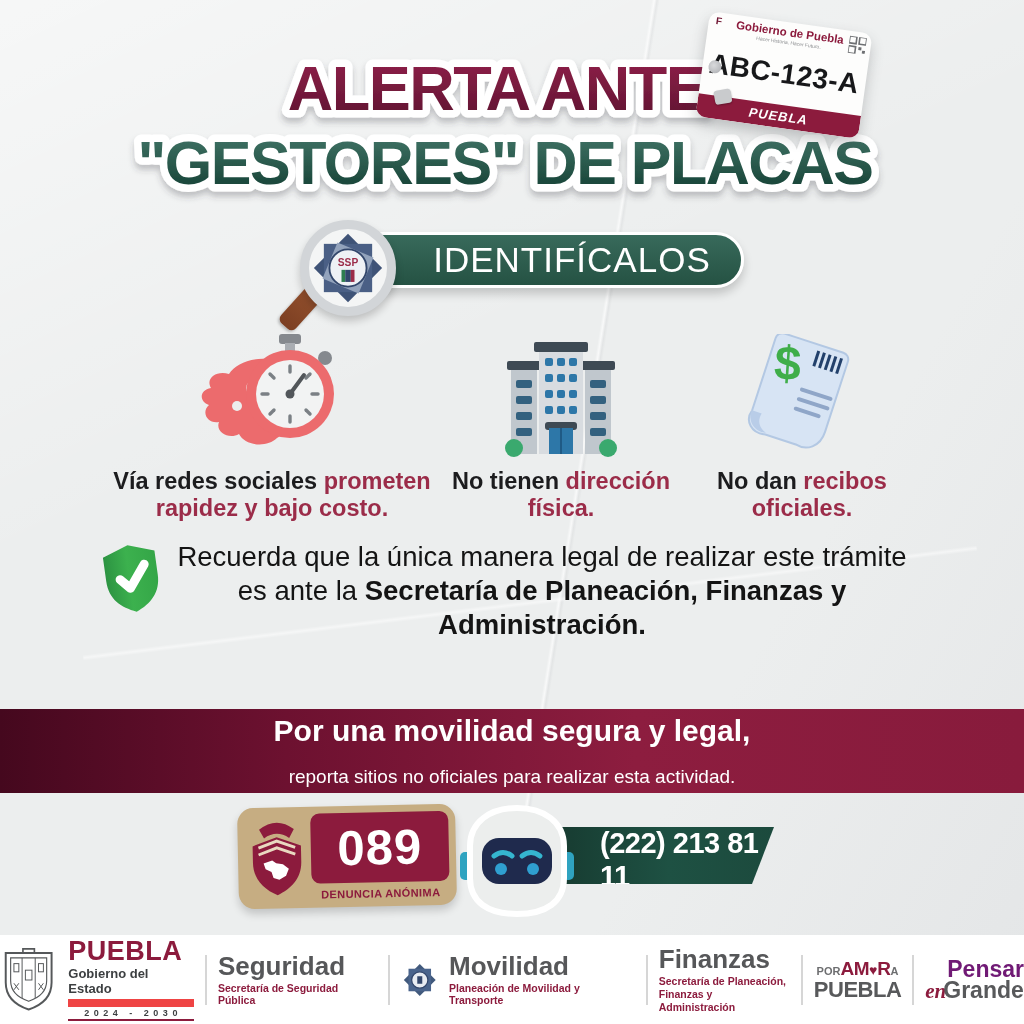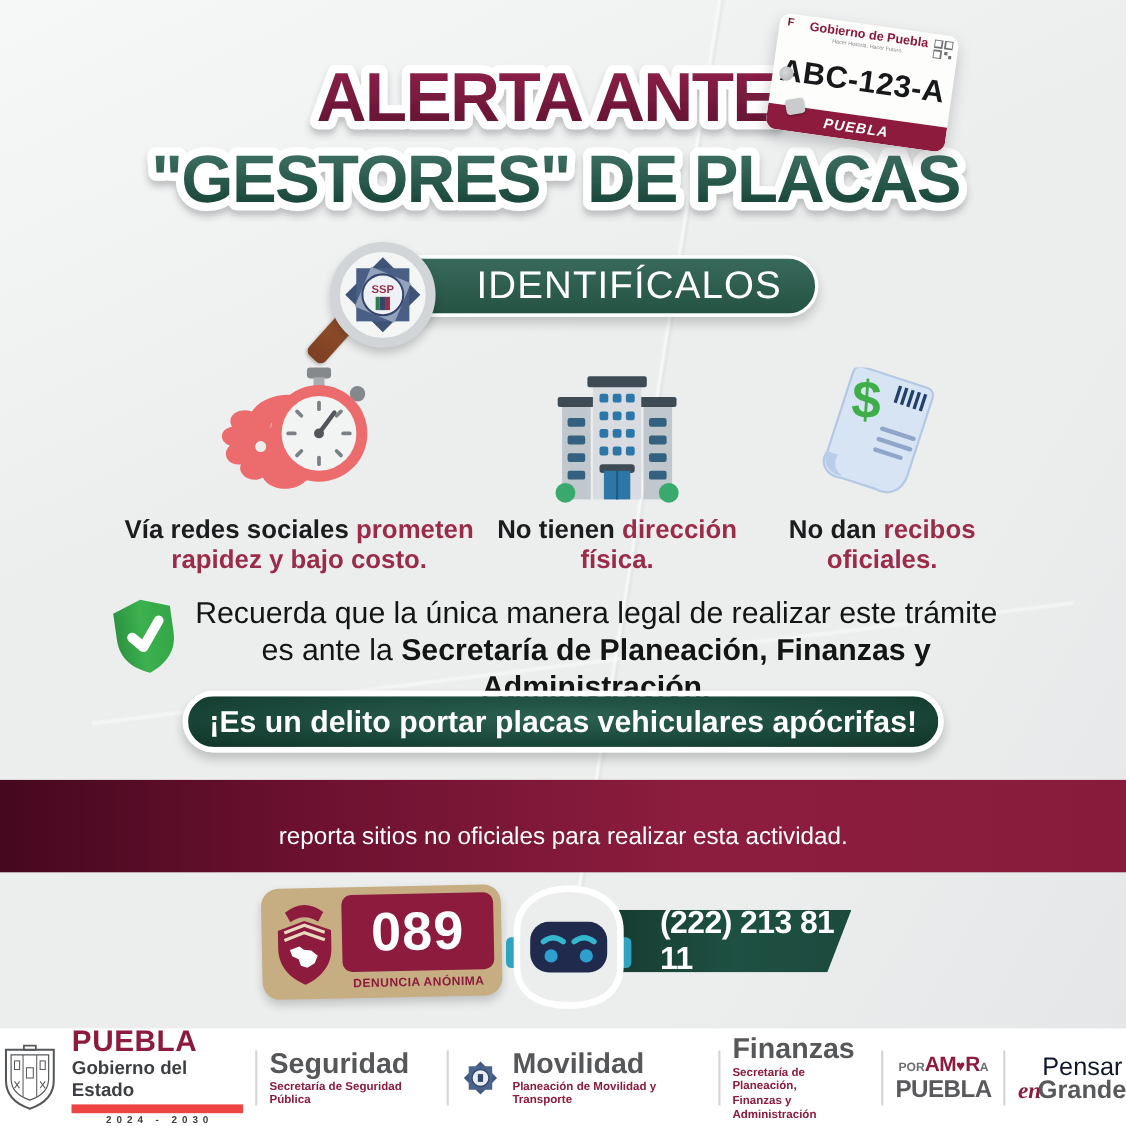--- a/index.html
+++ b/index.html
@@ -74,57 +74,57 @@
   .alert-pill{position:absolute;left:166px;top:628px;width:692px;height:56px;border-radius:30px;
     background:radial-gradient(ellipse at 50% 40%, #2c6152 0%, #1b4a3c 55%, #113428 100%);
     border:5px solid #fff;box-sizing:border-box;box-shadow:0 6px 10px rgba(0,0,0,.2);
     display:flex;align-items:center;justify-content:center;color:#fff;font-size:27.5px;font-weight:bold;}
 
   
   .banner{position:absolute;left:0;top:709px;width:1024px;height:84px;color:#fff;
     background:linear-gradient(90deg,#45081e 0%,#6d1130 28%,#8d1d3f 62%,#881b3c 100%);
     display:flex;flex-direction:column;align-items:center;justify-content:center;text-align:center;}
   .banner .l1{font-size:30px;font-weight:bold;}
-  .banner .l2{font-size:22px;margin-top:18px;}
+  .banner .l2{font-size:19px;margin-top:18px;}
 
   
   .badge089{position:absolute;left:238px;top:806px;width:218px;height:101px;background:#c6ad82;
     border-radius:16px;transform:rotate(-1.2deg);box-shadow:0 5px 9px rgba(0,0,0,.18);
     display:flex;padding:7px;box-sizing:border-box;}
   .b-shield{width:64px;display:flex;align-items:center;justify-content:center;}
   .b-right{flex:1;display:flex;flex-direction:column;margin-left:2px;}
   .b-num{background:#8c1b3d;border-radius:9px;flex:1;color:#fff;font-size:49px;font-weight:bold;
     display:flex;align-items:center;justify-content:center;letter-spacing:1px;line-height:1;}
   .b-label{color:#8c1b3d;font-size:11px;font-weight:bold;text-align:center;letter-spacing:.4px;padding-top:5px;}
   .robot{position:absolute;left:456px;top:800px;z-index:3;}
   .phone-banner{position:absolute;left:540px;top:827px;width:234px;height:57px;
     background:linear-gradient(90deg,#16382e,#1e5143 55%,#1c4a3d);
     clip-path:polygon(0 0,100% 0,calc(100% - 22px) 100%,0 100%);
-    display:flex;align-items:center;padding-left:60px;box-sizing:border-box;
+    display:flex;padding-left:60px;box-sizing:border-box;
     color:#fff;font-size:29px;font-weight:bold;letter-spacing:-.5px;z-index:2;}
 
   
   .footer{position:absolute;left:0;top:935px;width:1024px;height:89px;background:#ffffff;
     display:flex;align-items:center;justify-content:center;gap:11px;}
   .f-div{width:2px;height:50px;background:#d6d6d6;flex:0 0 auto;}
   .f-block{text-align:left;}
   .f-name{font-size:26px;font-weight:bold;color:#565759;line-height:1;}
   .f-sub{font-size:10.5px;font-weight:bold;color:#8c1b3d;margin-top:3px;line-height:1.15;}
   .gov-block{text-align:left;}
   .g-name{font-size:27px;font-weight:bold;color:#8c1b3d;letter-spacing:.5px;line-height:1;}
-  .g-sub{font-size:17px;font-weight:bold;color:#3c3f41;margin-top:1px;}
+  .g-sub{font-size:13px;font-weight:bold;color:#3c3f41;margin-top:1px;}
   .g-years{margin-top:3px;border-top:8px solid #ef4444;border-bottom:2px solid #8c1b3d;
     font-size:9px;font-weight:bold;color:#3c3f41;letter-spacing:4.5px;text-align:center;padding:1px 0 1px 4px;}
   .amor-block{text-align:center;line-height:1;}
   .amor-top{font-size:11px;font-weight:bold;color:#6d6e70;}
   .amor-top .am{font-size:19px;color:#8c1b3d;letter-spacing:-.5px;}
   .amor-top .heart{font-size:14px;color:#8c1b3d;}
   .amor-bottom{font-size:22px;font-weight:bold;color:#58595b;letter-spacing:-.5px;margin-top:1px;}
   .pensar-block{line-height:1;}
-  .p1{font-size:23px;font-weight:normal;color:#0f172a;padding-left:22px;}
+  .p1{font-size:23px;font-weight:bold;color:#701a75;padding-left:22px;}
   .p2{font-size:23px;font-weight:bold;color:#58595b;margin-top:-2px;display:flex;align-items:flex-end;}
   .p-en{font-family:"Liberation Serif",serif;font-style:italic;font-weight:bold;color:#8c1b3d;
     font-size:21px;margin-right:-3px;}
 </style>
 </head>
 <body>
 
 <div class="canvas">
   <div class="crease c1"></div>
   <div class="crease c2"></div>
@@ -291,25 +291,23 @@
           <stop offset="1" stop-color="#34a647"></stop>
       </linearGradient>
     </defs>
     <path d="M32 3 L58 12 V36 C58 54 47 64 32 70 C17 64 6 54 6 36 V12 Z" fill="url(#sg)"></path>
     <path d="M20 36 l9 10 l17 -22" fill="none" stroke="#ffffff" stroke-width="9" stroke-linecap="round" stroke-linejoin="round"></path>
   </svg>
   <div class="reminder-text">
     <span>Recuerda que la única manera legal de realizar este trámite es ante la </span><span class="bold">Secretaría de Planeación, Finanzas y Administración.</span>
   </div>
 
-  <div class="alert-pill">
-    <span>¡Es un delito portar placas vehiculares apócrifas!</span>
-  </div>
 
   <div class="banner">
+    <div class="l1">Por una movilidad segura y legal,</div>
     <div class="l2">reporta sitios no oficiales para realizar esta actividad.</div>
   </div>
 
   <div class="badge089">
     <div class="b-shield">
       <svg width="58" height="82" viewBox="0 0 60 84">
         <path d="M12 12 q18 -14 36 0 l-5 9 q-13 -9 -26 0 z" fill="#8c1b3d"></path>
         <path d="M30 20 L55 29 V46 C55 63 44 74 30 80 C16 74 5 63 5 46 V29 Z" fill="#8c1b3d"></path>
         <path d="M11 31 L30 24 L49 31" fill="none" stroke="#e9d9c0" stroke-width="3"></path>
         <path d="M11 38 L30 31 L49 38" fill="none" stroke="#e9d9c0" stroke-width="3"></path>

